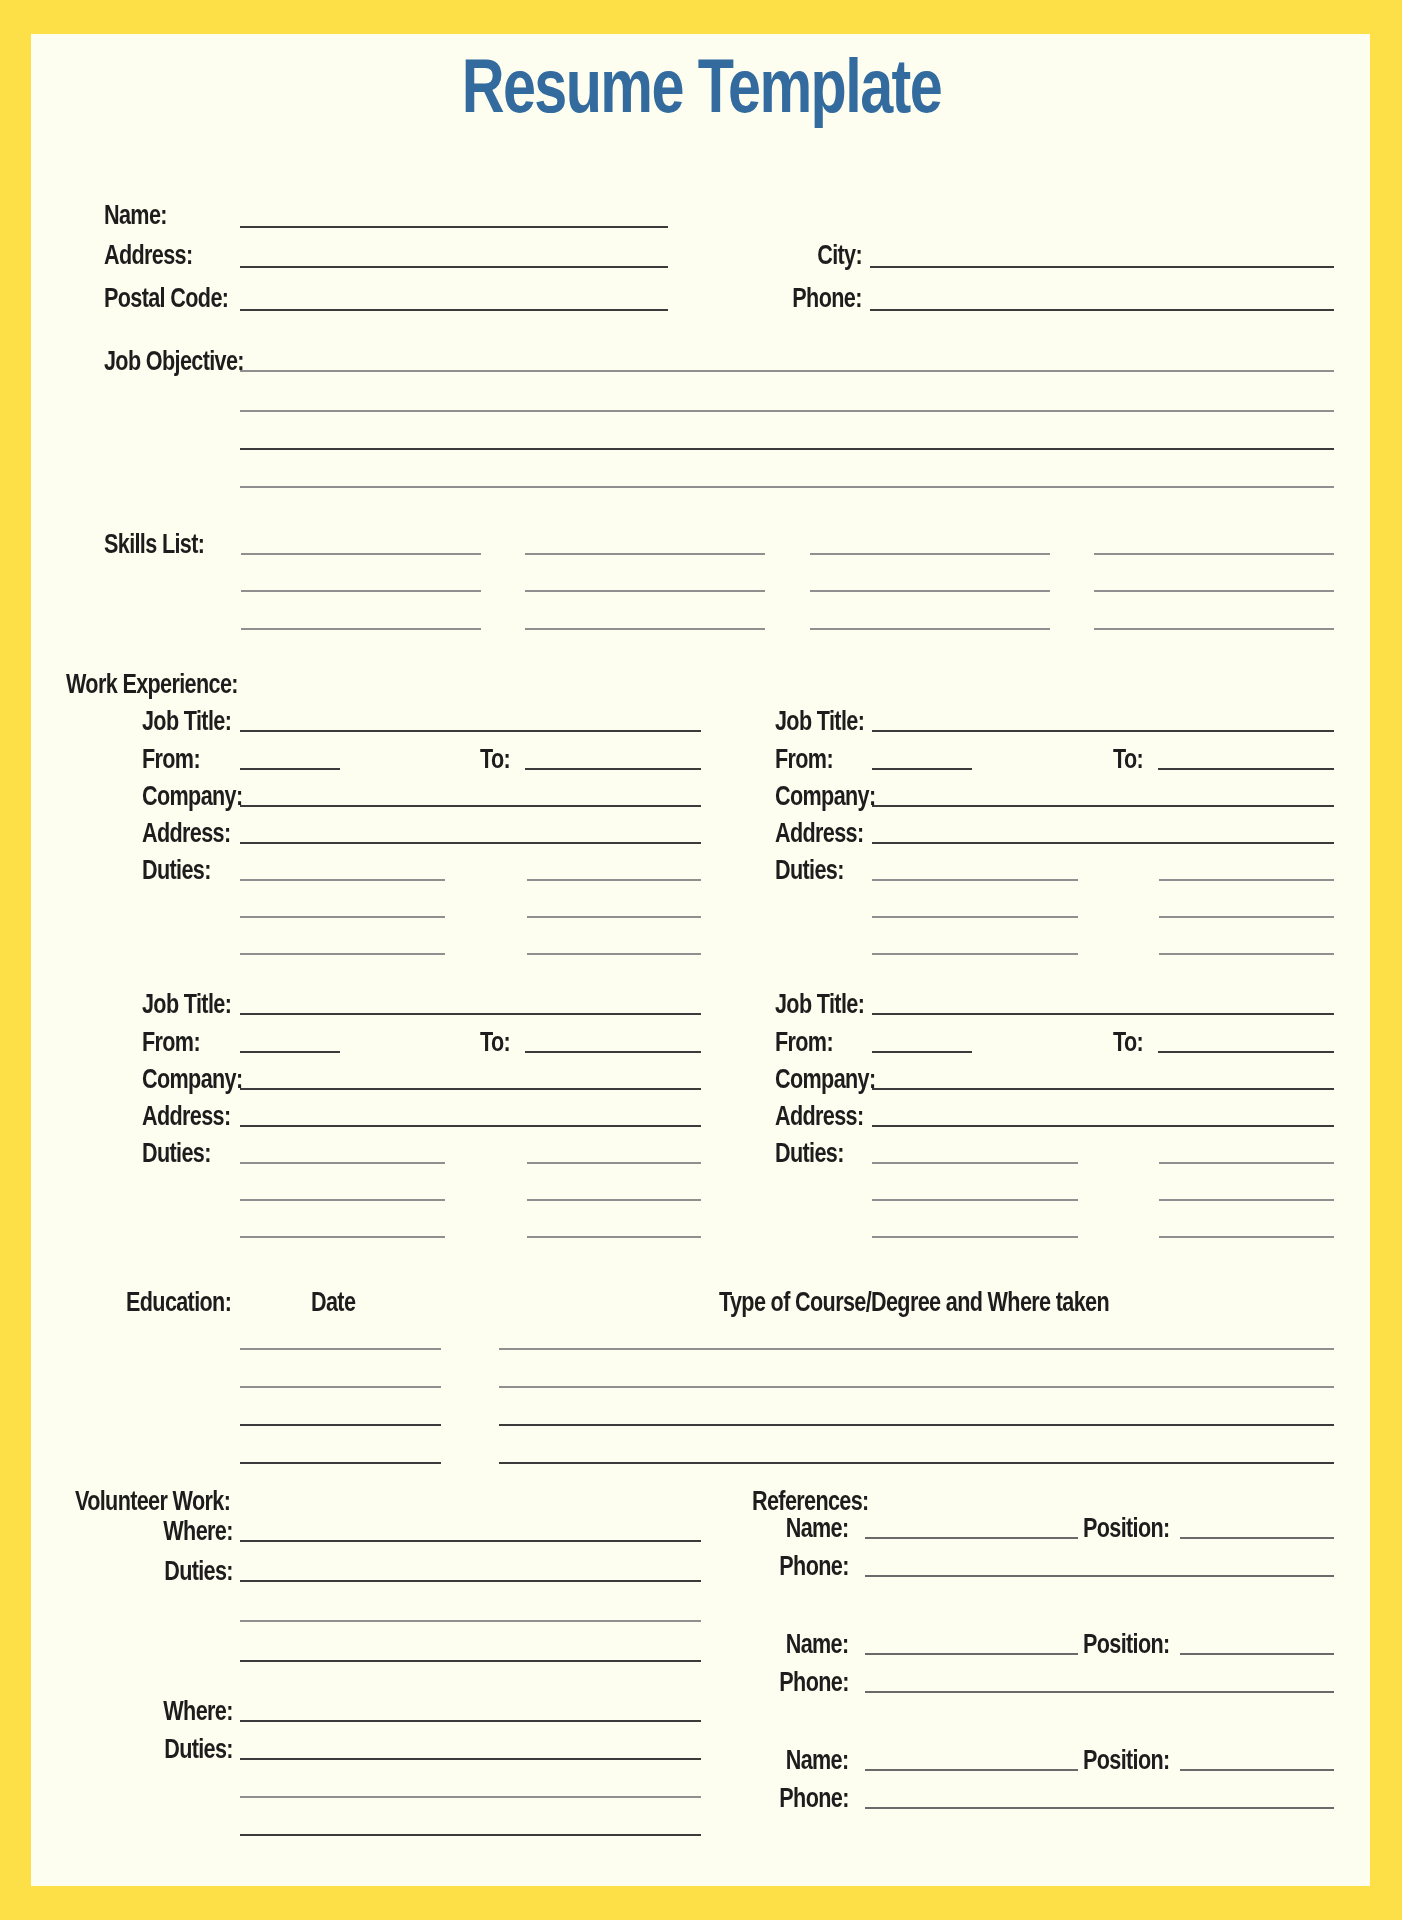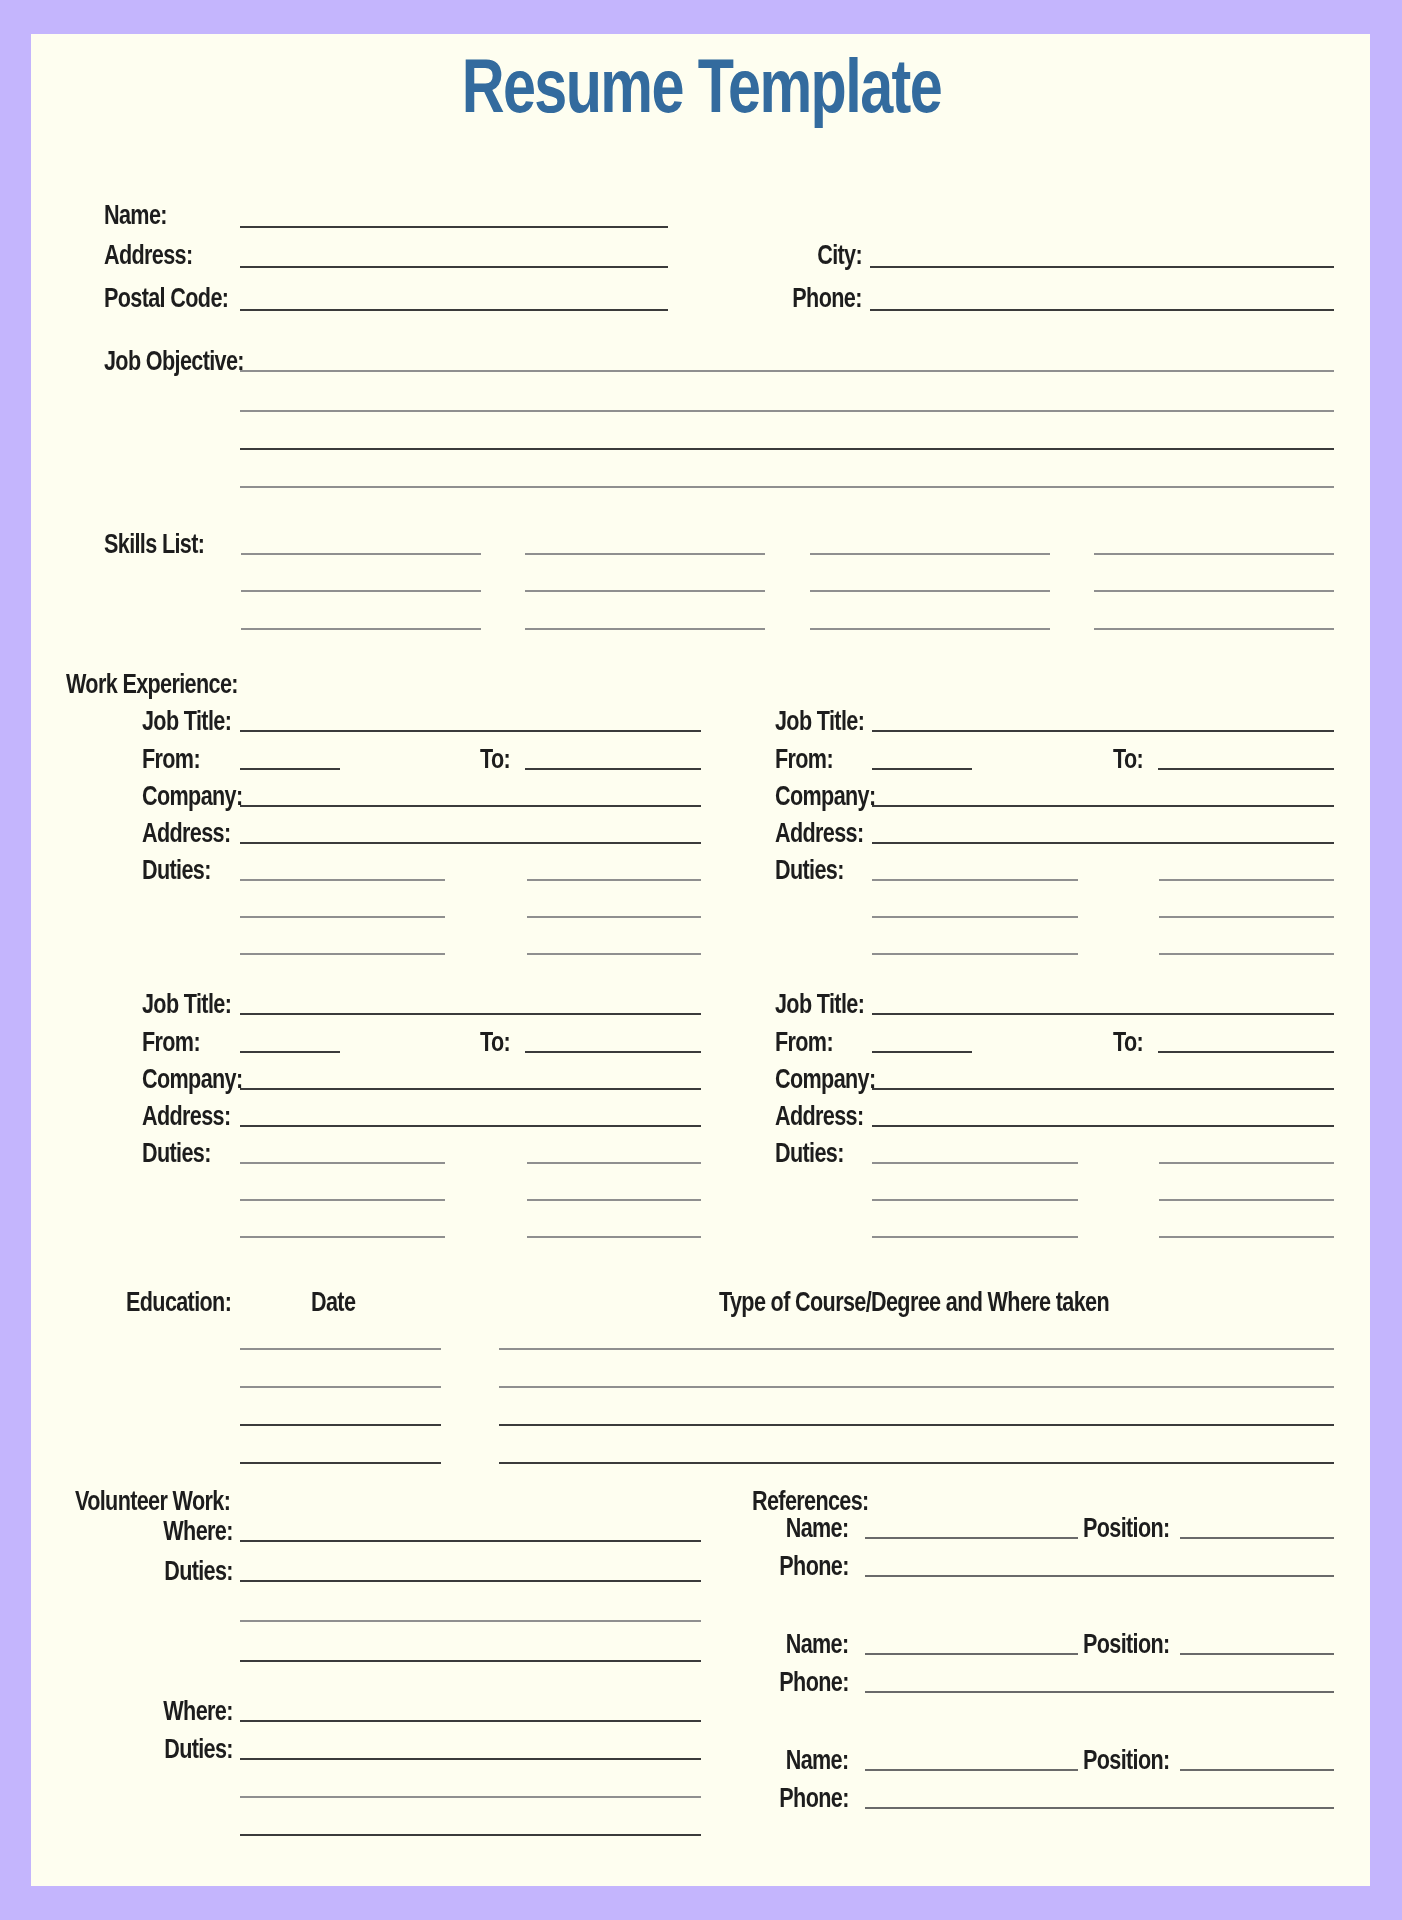--- a/index.html
+++ b/index.html
@@ -1,16 +1,16 @@
 <!DOCTYPE html>
 <html><head>
 <meta charset="utf-8">
 <style>
   html,body{margin:0;padding:0;background:#9aa7b4;}
-  .page{position:relative;width:1402px;height:1920px;background:#c4b5fd;margin:0 auto;overflow:hidden;
+  .page{position:relative;width:1402px;height:1920px;background:#fde047;margin:0 auto;overflow:hidden;
         font-family:"Liberation Sans",sans-serif;}
   .paper{position:absolute;left:31px;top:34px;right:32px;bottom:34px;background:#FEFEF0;}
   .title{position:absolute;left:0;right:0;top:46px;text-align:center;
          font:700 76px/1.05 "Liberation Sans",sans-serif;color:#336B9E;letter-spacing:-2px;}
   .title span{display:inline-block;transform:scaleX(0.78);transform-origin:50% 50%;}
   .lbl{position:absolute;font:700 27px/1.05 "Liberation Sans",sans-serif;color:#1d1d1d;
        letter-spacing:-0.8px;white-space:nowrap;transform:scaleX(0.8);transform-origin:0 0;}
   .lbl.r{transform-origin:100% 0;}
   .ln{position:absolute;height:2px;background:#3b3b3b;}
   .ln.gy{background:#8f8f8f;}

